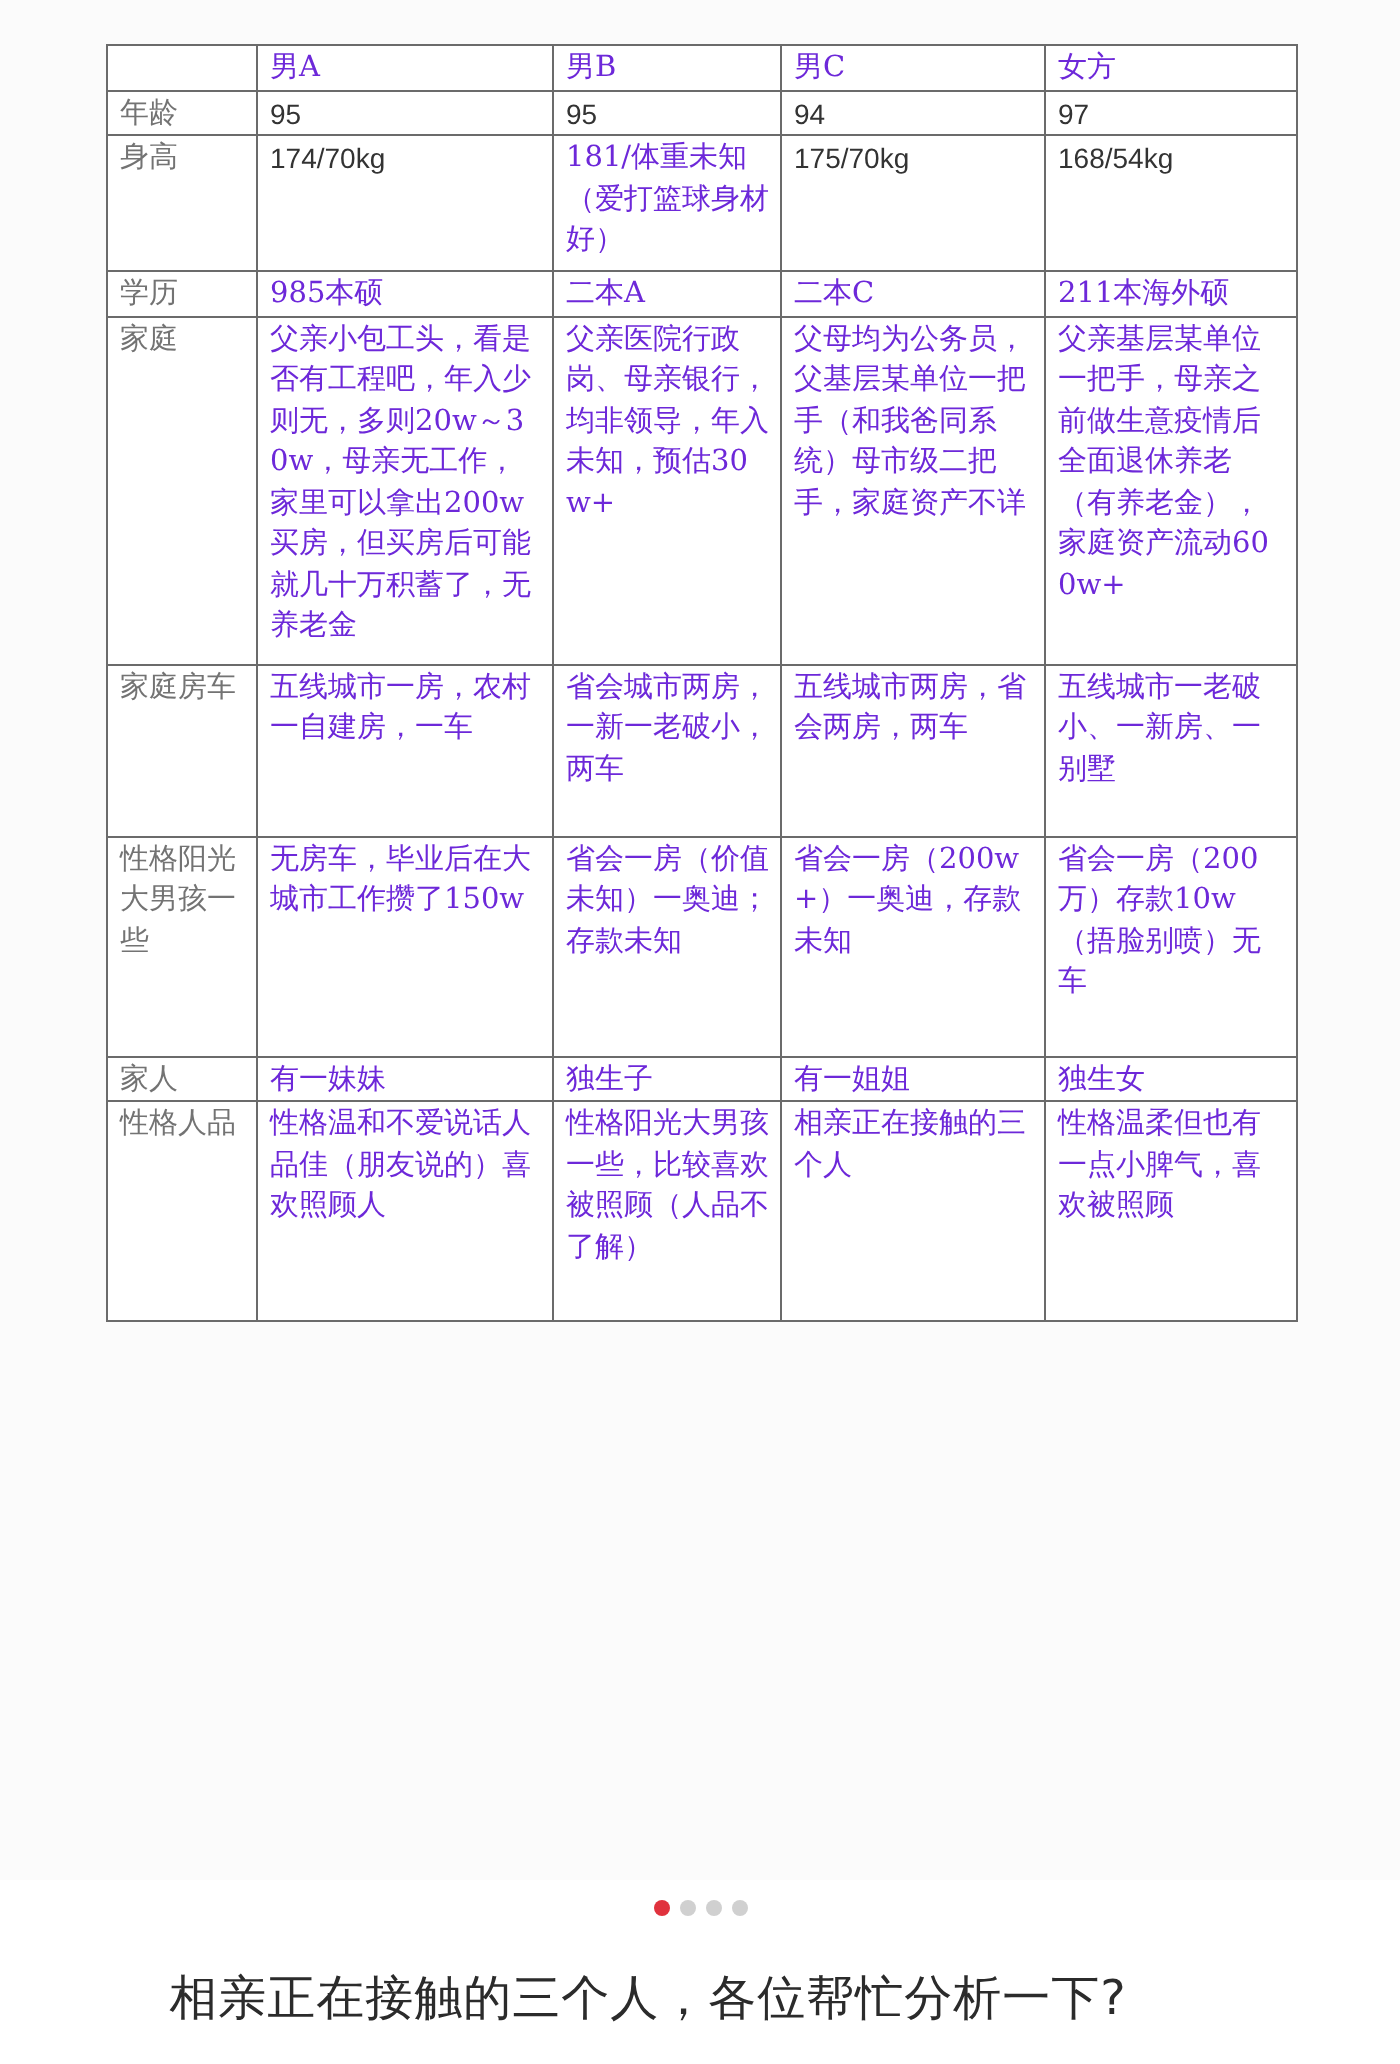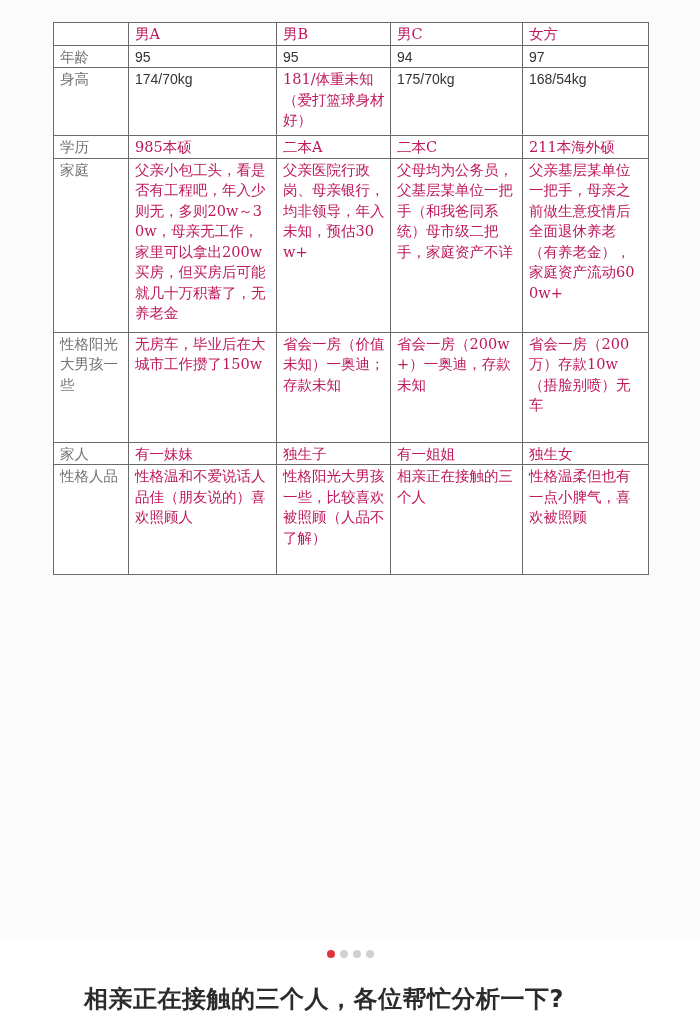--- a/index.html
+++ b/index.html
@@ -13,38 +13,38 @@
     position: absolute; left: 53px; top: 22px; width: 595px;
     border-collapse: collapse; table-layout: fixed;
     background: #fff;
   }
   table.profile td {
     border: 1.5px solid #6b6b6b;
     vertical-align: top;
     padding: 1px 5px 0 6px;
     font-size: 14.5px;
     line-height: 20.5px;
-    color: #be185d;
+    color: #6d28d9;
     word-break: break-all;
   }
   table.profile td.label { color: #737373; }
   table.profile td.sans { font-family: "Liberation Sans", "DejaVu Sans", sans-serif; color: #333; font-size: 14px; }
   .header-row td { font-size: 15px; color: #5a5a5a; }
 
   .dots {
     position: absolute; top: 950px; left: 0; width: 700px; height: 10px;
     display: flex; justify-content: center; gap: 5px;
   }
   .dot { width: 8px; height: 8px; border-radius: 50%; background: #d0d0d0; }
   .dot.active { background: #e0323d; }
 
   .caption {
     position: absolute; top: 983px; left: 0; width: 648px; text-align: center;
     font-family: "DejaVu Sans", "Liberation Sans", sans-serif;
-    font-weight: bold; font-size: 24px; color: #2b2b2b; letter-spacing: 0.5px;
+    font-weight: normal; font-size: 24px; color: #2b2b2b; letter-spacing: 0.5px;
   }
 </style>
 </head>
 <body>
 
 <div class="image-wrap">
   <table class="profile">
     <colgroup>
       <col style="width:75px">
         <col style="width:148px">
@@ -81,20 +81,27 @@
       <td>二本C</td>
       <td>211本海外硕</td>
     </tr>
     <tr style="height:174px">
       <td class="label">家庭</td>
       <td>父亲小包工头，看是否有工程吧，年入少则无，多则20w～30w，母亲无工作，家里可以拿出200w买房，但买房后可能就几十万积蓄了，无养老金</td>
       <td>父亲医院行政岗、母亲银行，均非领导，年入未知，预估30w+</td>
       <td>父母均为公务员，父基层某单位一把手（和我爸同系统）母市级二把手，家庭资产不详</td>
       <td>父亲基层某单位一把手，母亲之前做生意疫情后全面退休养老（有养老金），家庭资产流动600w+</td>
     </tr>
+    <tr style="height:86px">
+      <td class="label">家庭房车</td>
+      <td>五线城市一房，农村一自建房，一车</td>
+      <td>省会城市两房，一新一老破小，两车</td>
+      <td>五线城市两房，省会两房，两车</td>
+      <td>五线城市一老破小、一新房、一别墅</td>
+    </tr>
     <tr style="height:110px">
       <td class="label">性格阳光大男孩一些</td>
       <td>无房车，毕业后在大城市工作攒了150w</td>
       <td>省会一房（价值未知）一奥迪；存款未知</td>
       <td>省会一房（200w+）一奥迪，存款未知</td>
       <td>省会一房（200万）存款10w（捂脸别喷）无车</td>
     </tr>
     <tr style="height:21px">
       <td class="label">家人</td>
       <td>有一妹妹</td>

